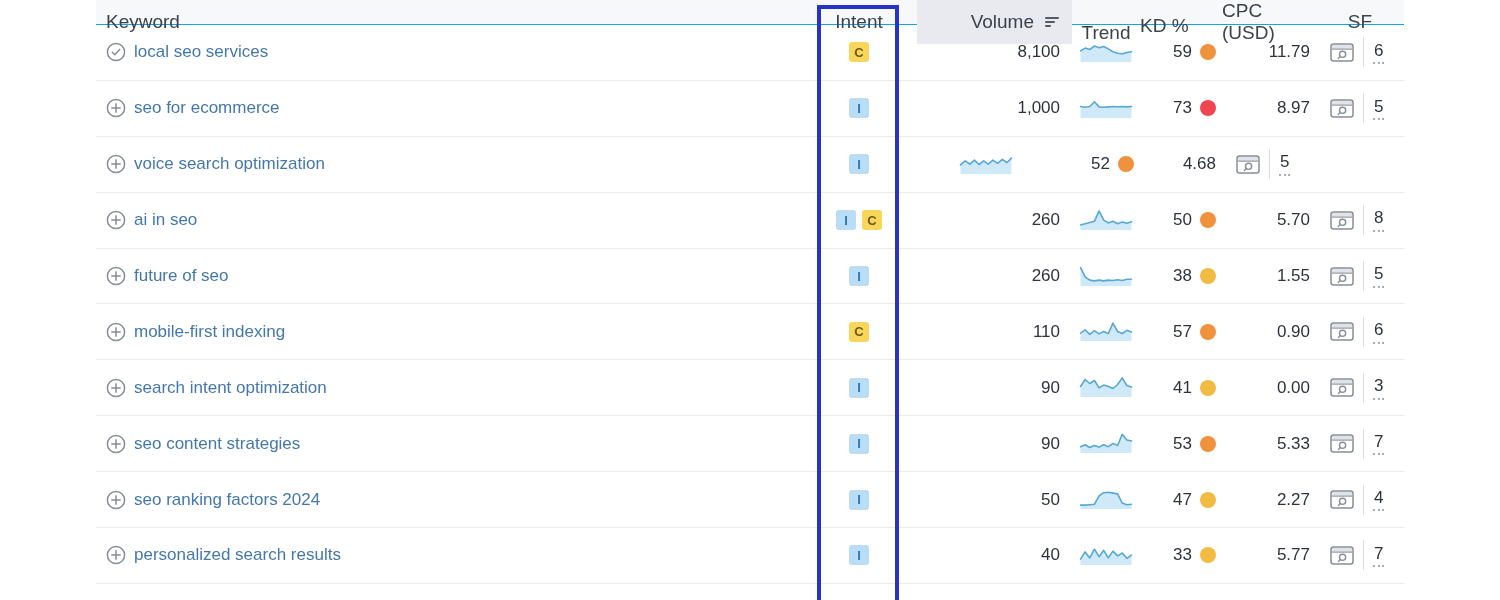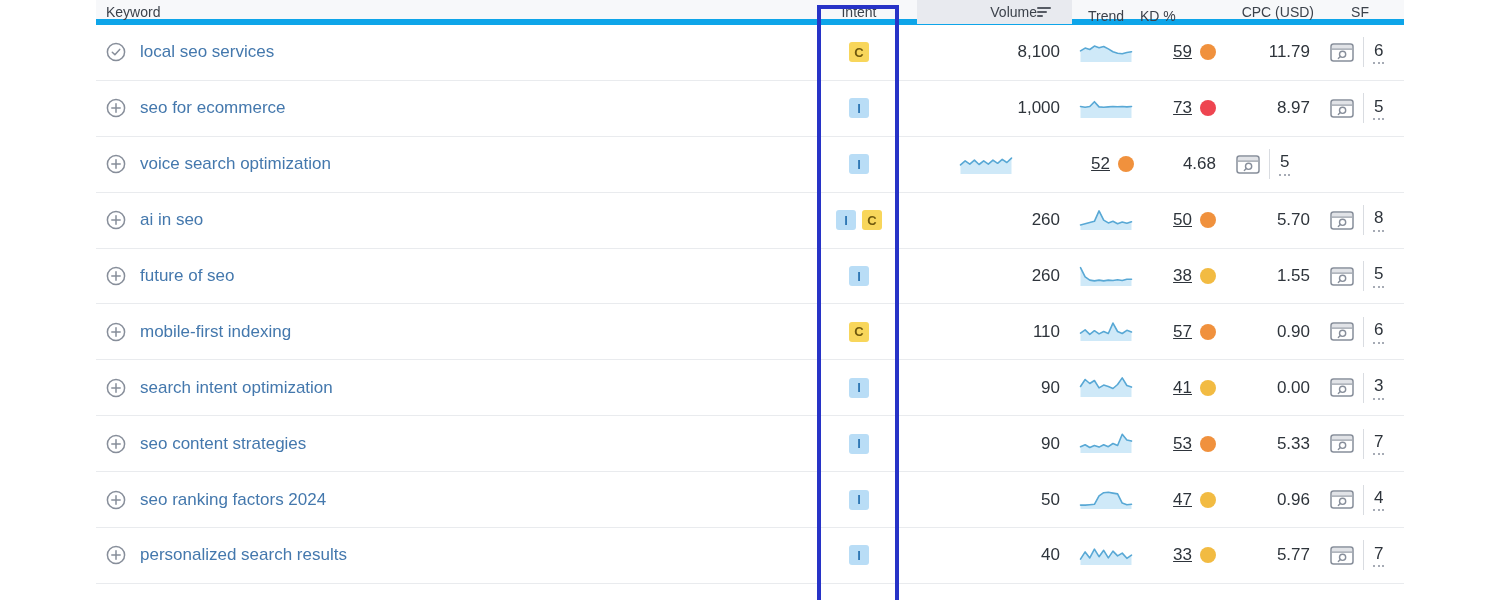--- a/index.html
+++ b/index.html
@@ -8,27 +8,27 @@
     background:#ffffff;
     font-family:"Liberation Sans","DejaVu Sans",sans-serif;
     -webkit-font-smoothing:antialiased;
   }
   .table-wrap{position:absolute;left:96px;top:0;width:1308px;height:600px;}
 
   
   .thead{
     display:grid;height:25px;box-sizing:border-box;
     grid-template-columns:722px 82px 172px 68px 82px 94px 88px;
-    background:#f7f8fa;border-bottom:6px solid #0ea5e9;
-    color:#3c424b;font-size:14px;
+    background:#f7f8fa;border-bottom:1px solid #0ea5e9;
+    color:#3c424b;font-size:19px;
   }
   .th{display:flex;align-items:center;box-sizing:border-box;position:relative;}
   .th-keyword{padding-left:10px;}
   .th-intent{justify-content:center;}
-  .th-volume{justify-content:flex-end;padding-right:20px;gap:0;}
+  .th-volume{justify-content:flex-end;padding-right:12px;gap:11px;}
   .th-volume .band{position:absolute;left:17px;right:0;top:0;bottom:0;background:#e8eaef;}
   .th-volume span,.th-volume .sort-ic{position:relative;z-index:1;}
   .th-trend{justify-content:center;align-items:flex-end;}
   .th-kd{justify-content:flex-start;padding-right:8px;margin-top:8px;}
   .th-cpc{justify-content:flex-end;padding-right:2px;}
   .th-sf{justify-content:center;}
 
   .sort-ic{display:inline-flex;flex-direction:column;gap:2.5px;width:15px;}
   .sort-ic i{display:block;height:1.8px;background:#565b64;border-radius:1px;}
   .sort-ic i:nth-child(1){width:14px;}
@@ -36,34 +36,34 @@
   .sort-ic i:nth-child(3){width:6px;}
 
   
   .row{
     display:grid;height:55.9px;box-sizing:border-box;
     grid-template-columns:722px 82px 172px 68px 82px 94px 88px;
     border-bottom:1px solid #e9ebee;background:#fff;
     font-size:17px;color:#2e343b;
   }
   .cell{display:flex;align-items:center;box-sizing:border-box;}
-  .c-keyword{padding-left:10px;gap:14px;}
+  .c-keyword{padding-left:10px;gap:8px;}
   .kw-link{color:#4478ad;text-decoration:none;cursor:pointer;}
   .row-ic{display:inline-flex;width:20px;height:20px;cursor:pointer;flex:none;}
   .c-intent{justify-content:center;gap:6px;}
   .badge{
     width:20px;height:20px;border-radius:3px;display:inline-flex;
     align-items:center;justify-content:center;
     font-size:13px;font-weight:700;
   }
   .badge-C{background:#f8d65b;color:#70590e;}
   .badge-I{background:#b9ddf6;color:#2f78b5;}
   .c-volume{justify-content:flex-end;padding-right:12px;}
   .c-trend{justify-content:center;}
-  .c-kd{justify-content:flex-end;padding-right:6px;gap:8px;text-decoration:underline;}
+  .c-kd{justify-content:flex-end;padding-right:6px;gap:8px;}
   .kd-dot{width:16px;height:16px;border-radius:50%;flex:none;}
   .kd-red{background:#ee4550;}
   .kd-orange{background:#f0913d;}
   .kd-yellow{background:#f2bb42;}
   .c-cpc{justify-content:flex-end;padding-right:6px;}
   .c-sf{padding-left:14px;gap:9px;}
   .serp-ic{display:inline-flex;cursor:pointer;flex:none;}
   .vdiv{width:1px;height:30px;background:#d9dce1;flex:none;}
   .sf-num{
     color:#2e343b;border-bottom:2px dotted #a6abb5;
@@ -441,21 +441,21 @@
     <div class="cell c-trend">
           <span><svg width="54" height="26" viewBox="0 0 54 26">
               <path d="M1.5,21.1 L6.136363636363637,21.1 L10.772727272727273,20.7 L15.40909090909091,20.3 L20.045454545454547,11.9 L24.681818181818183,8.7 L29.31818181818182,8.3 L33.95454545454545,9.100000000000001 L38.59090909090909,9.899999999999999 L43.227272727272734,19.1 L47.86363636363637,20.7 L52.5,20.3 L52.5,25 L1.5,25 Z" fill="#cfe9f8"></path>
               <path d="M1.5,21.1 L6.136363636363637,21.1 L10.772727272727273,20.7 L15.40909090909091,20.3 L20.045454545454547,11.9 L24.681818181818183,8.7 L29.31818181818182,8.3 L33.95454545454545,9.100000000000001 L38.59090909090909,9.899999999999999 L43.227272727272734,19.1 L47.86363636363637,20.7 L52.5,20.3" fill="none" stroke="#58a8d5" stroke-width="1.6" stroke-linejoin="round" stroke-linecap="round"></path>
             </svg></span>
         </div>
     <div class="cell c-kd">
       <span>47</span>
       <span class="kd-dot kd-yellow"></span>
     </div>
-    <div class="cell c-cpc">0.96</div>
+    <div class="cell c-cpc">2.27</div>
     <div class="cell c-sf">
       <span class="serp-ic">
             <svg width="24" height="21" viewBox="0 0 24 21">
               <rect x="1" y="2" width="22" height="17" rx="2.5" fill="none" stroke="#878e9a" stroke-width="1.5"></rect>
               <path d="M2 7 H22" stroke="#878e9a" stroke-width="1.3"></path>
               <rect x="2" y="3" width="20" height="4" fill="#c9ccd4" opacity="0.55"></rect>
               <circle cx="12.6" cy="12.3" r="3.1" fill="none" stroke="#878e9a" stroke-width="1.4"></circle>
               <path d="M10.3 14.6 L8.3 16.4" stroke="#878e9a" stroke-width="1.4" stroke-linecap="round"></path>
             </svg>
           </span>

